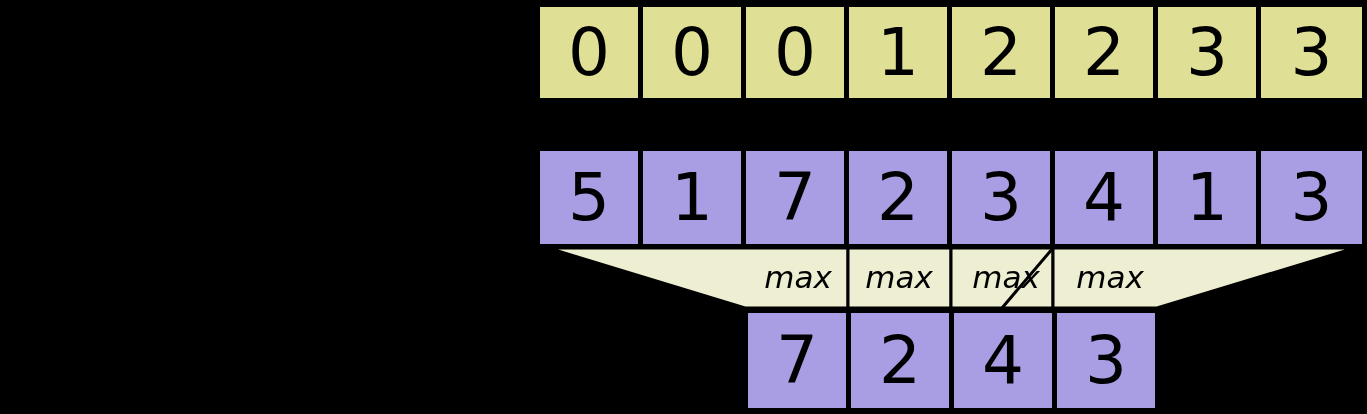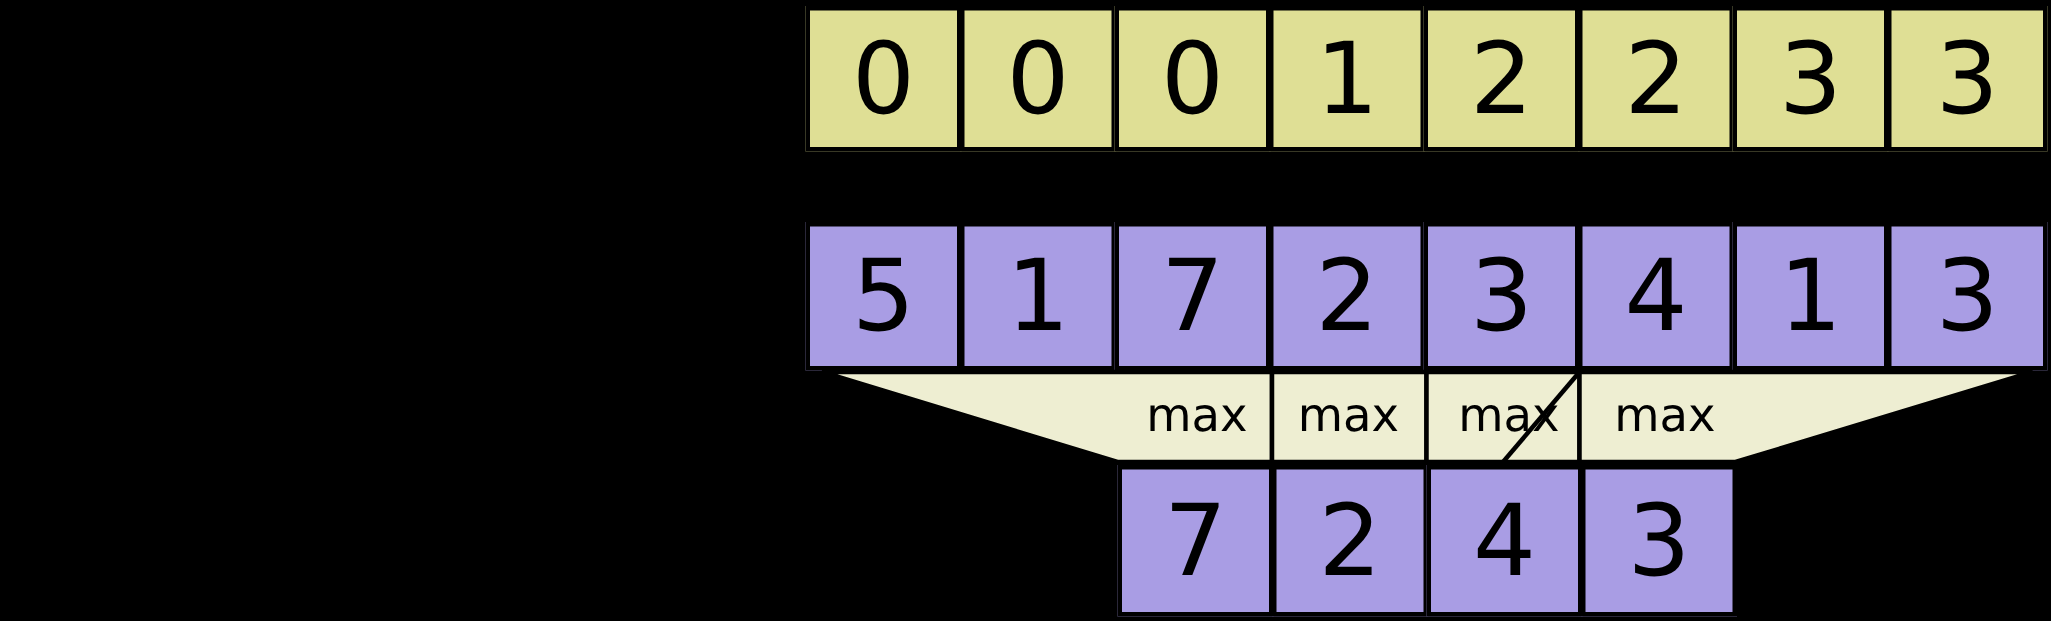--- a/index.html
+++ b/index.html
@@ -38,20 +38,21 @@
   .cell.index-cell { background: #dfdf95; }
   .cell.value-cell { background: #a99de4; }
 
   
   .funnel-band {
     position: absolute;
     left: 0;
     top: 246px;
     width: 1206px;
     height: 64px;
+    font-style: italic;
   }
   .funnel-svg {
     display: block;
     width: 1367px;
     height: 64px;
   }
   .funnel-shape {
     fill: #eeeed2;
     stroke: #000000;
     stroke-width: 3;

